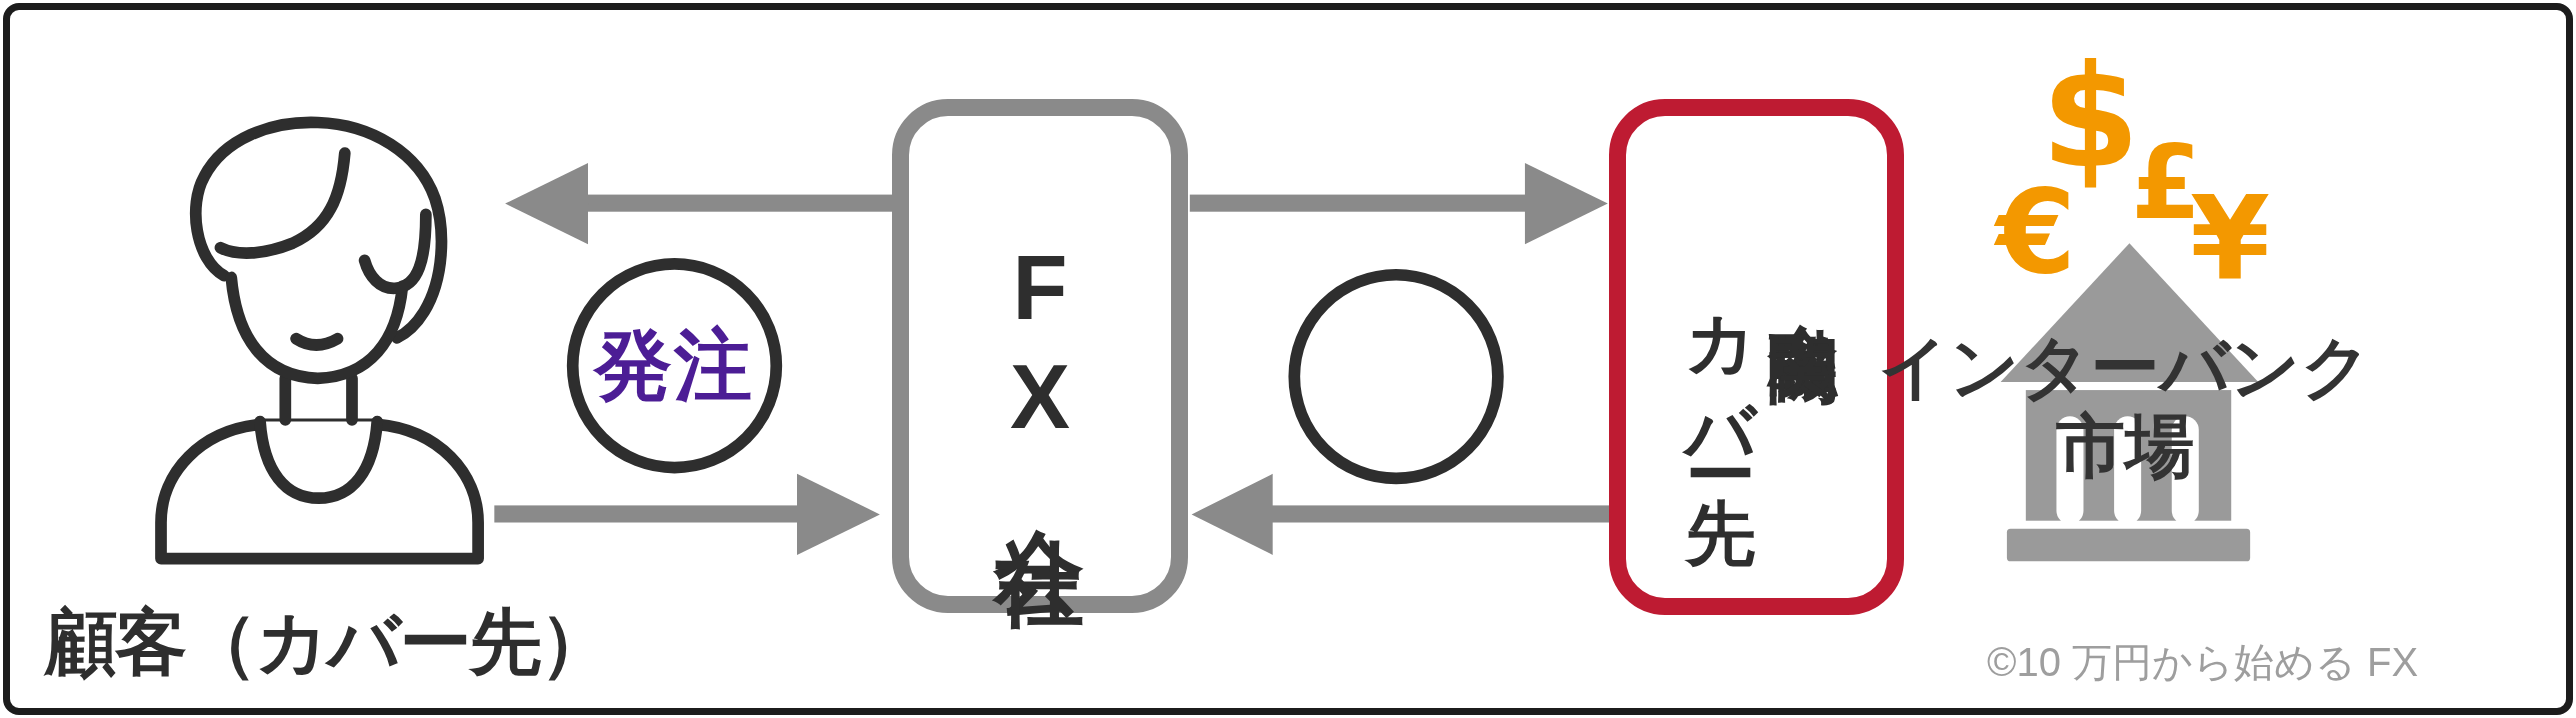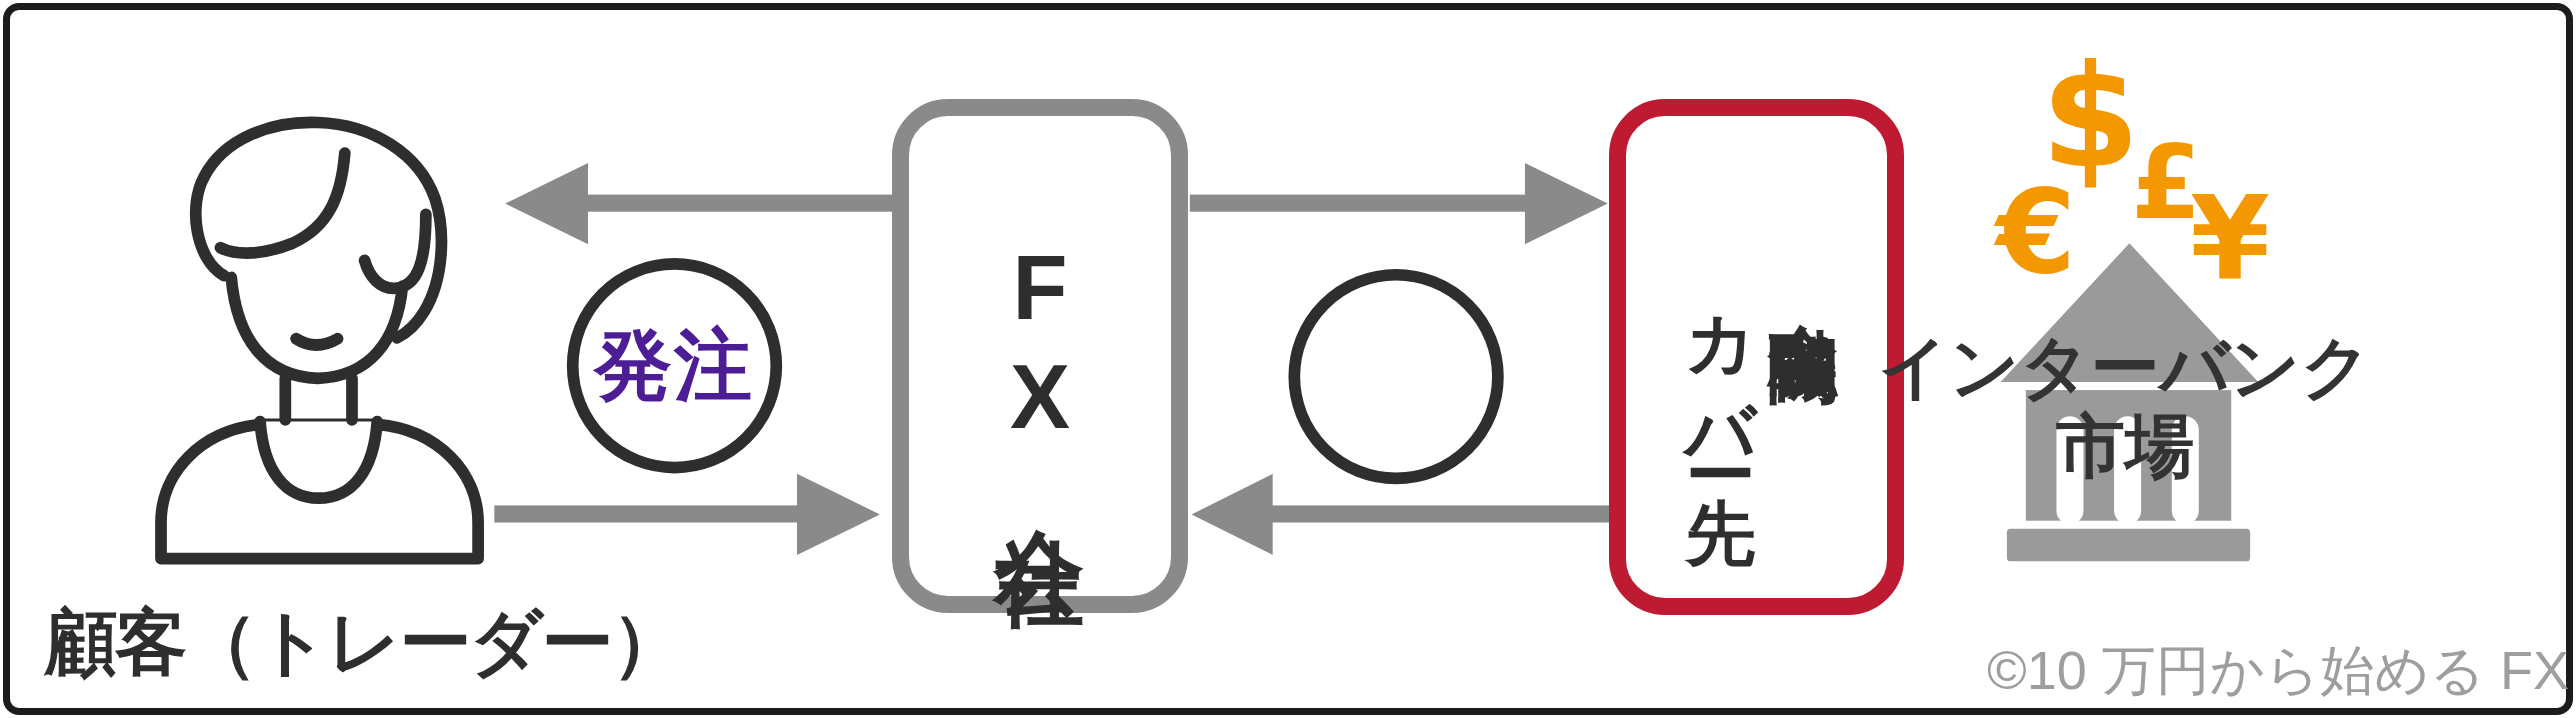--- a/index.html
+++ b/index.html
@@ -46,21 +46,21 @@
   }
   .currency{
     position:absolute;color:#f39800;font-weight:bold;z-index:4;
     font-family:"DejaVu Sans","Liberation Sans",sans-serif;line-height:1;
   }
   .cur-dollar{left:2041px;top:47px;font-size:142px;}
   .cur-pound{left:2131px;top:133px;font-size:101px;}
   .cur-euro{left:1996px;top:175px;font-size:115px;}
   .cur-yen{left:2190px;top:182px;font-size:115px;}
   .watermark{
-    position:absolute;left:1987px;top:635px;font-size:54px;color:#9e9e9e;
+    position:absolute;left:1987px;top:635px;font-size:40px;color:#9e9e9e;
     white-space:nowrap;z-index:6;
   }
 </style>
 </head>
 <body>
 
 <div id="canvas">
 
   <svg class="layer" width="2576" height="718" viewBox="0 0 2858 797">
 
@@ -113,21 +113,21 @@
 
   <div class="node-box cover-box">
     <div class="vtext cover-label">
       <span>金融機関</span>
       <span>カバー先</span>
     </div>
   </div>
 
   <div class="badge-label" style="left:674px;top:366px;">発注</div>
 
-  <div class="customer-label">顧客（トレーダー）</div>
+  <div class="customer-label">顧客（カバー先）</div>
 
   <div class="interbank-label">
     <div>インターバンク</div>
     <div>市場</div>
   </div>
 
   <div class="currency cur-dollar">$</div>
   <div class="currency cur-euro">€</div>
   <div class="currency cur-pound">£</div>
   <div class="currency cur-yen">¥</div>

